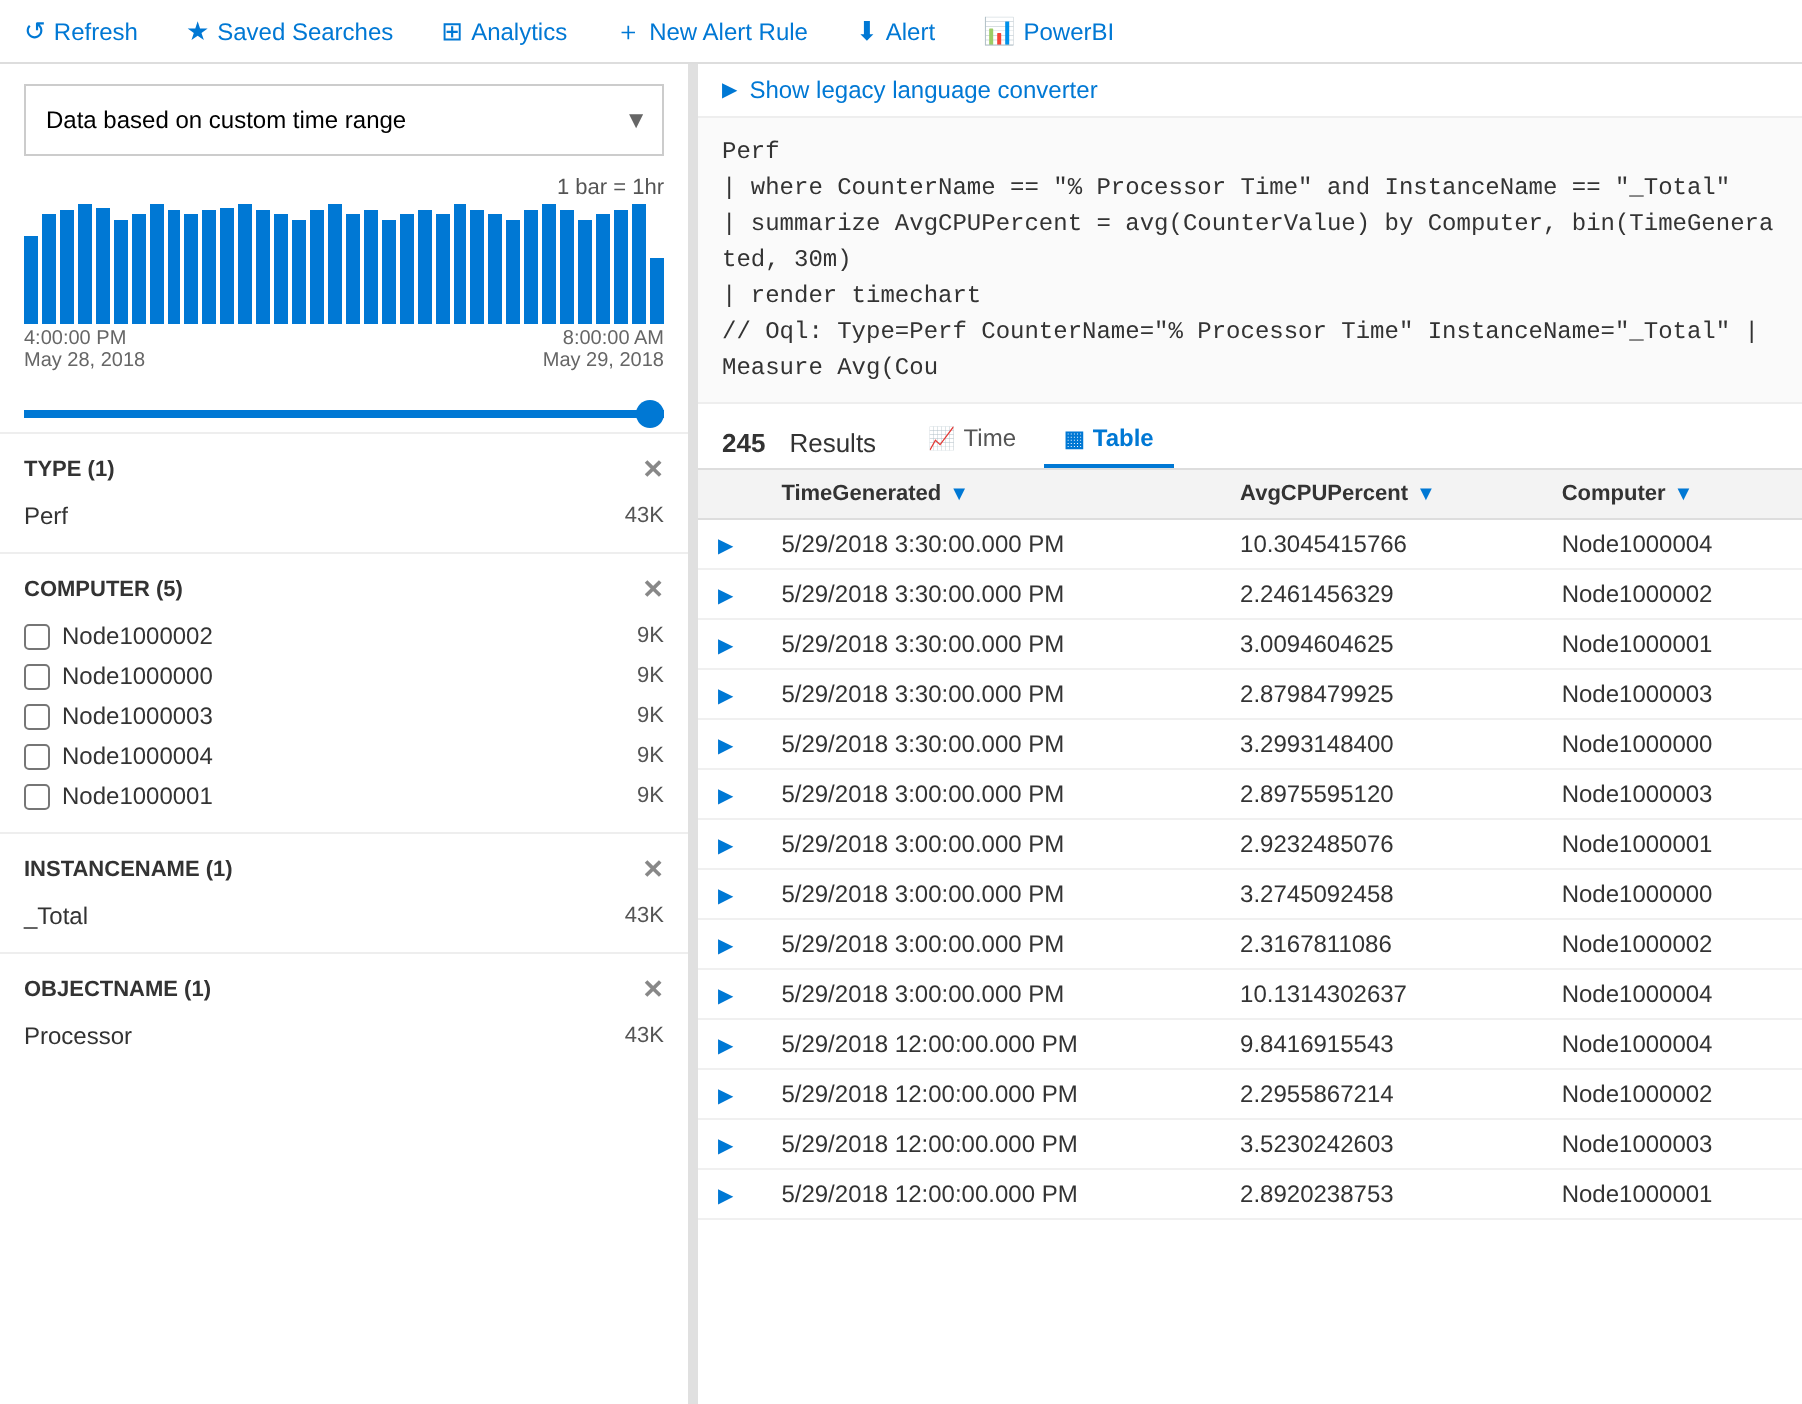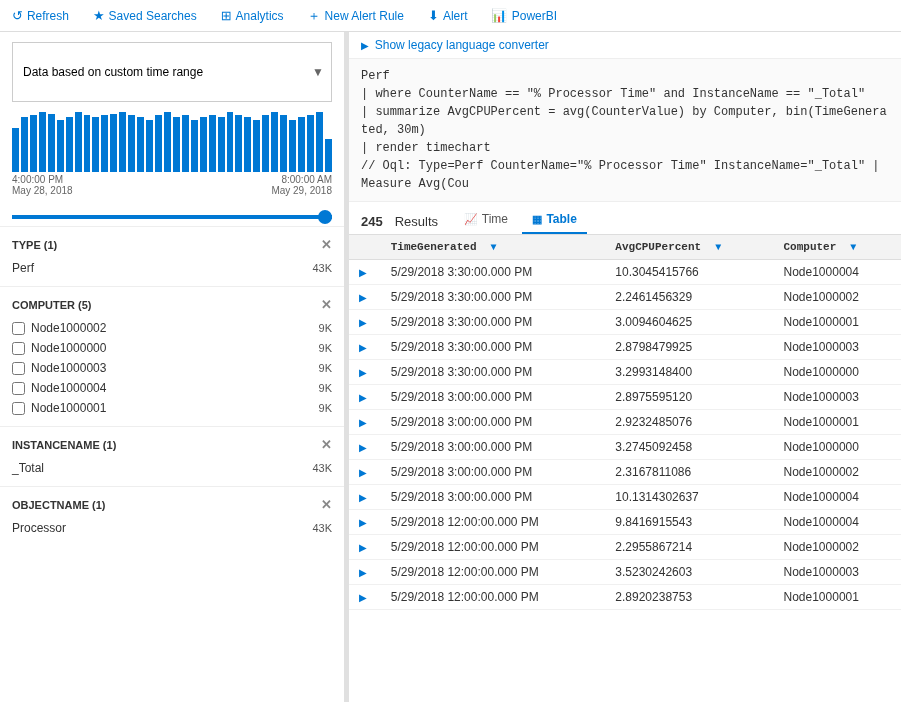--- a/index.html
+++ b/index.html
@@ -43,21 +43,21 @@
       background: #fff;
     }
 
     
     .time-range-selector {
       margin: 10px 12px 6px;
       position: relative;
     }
     .time-range-select {
       width: 100%;
-      padding: 22px 10px;
+      padding: 10px 10px;
       border: 1px solid #ccc;
       appearance: none;
       cursor: pointer;
       font-size: 12px;
       background: #fff;
     }
     .select-arrow {
       position: absolute;
       right: 8px;
       top: 50%;
@@ -259,22 +259,21 @@
       font-weight: 600;
       font-size: 11px;
       color: #333;
       white-space: nowrap;
       position: sticky;
       top: 0;
     }
     .data-table th .col-header-inner {
       display: flex;
       align-items: center;
-      gap: 14px;
-      font-family: Liberation Mono, monospace;
+      gap: 4px;
     }
     .filter-icon { color: #0078d4; font-size: 10px; cursor: pointer; }
     .data-table td {
       padding: 5px 10px;
       border-bottom: 1px solid #f0f0f0;
       color: #333;
     }
     .expand-btn {
       color: #0078d4;
       cursor: pointer;
@@ -323,20 +322,21 @@
   <div class="left-panel">
 
     <div class="time-range-selector">
       <select class="time-range-select">
         <option>Data based on custom time range</option>
       </select>
       <span class="select-arrow">▼</span>
     </div>
 
     <div class="chart-area">
+      <div class="bar-label">1 bar = 1hr</div>
       <div class="histogram" id="histogram">
           <div class="hist-bar" style="height: 72.7273%;"></div>
           <div class="hist-bar" style="height: 90.9091%;"></div>
           <div class="hist-bar" style="height: 94.5455%;"></div>
           <div class="hist-bar" style="height: 100%;"></div>
           <div class="hist-bar" style="height: 96.3636%;"></div>
           <div class="hist-bar" style="height: 87.2727%;"></div>
           <div class="hist-bar" style="height: 90.9091%;"></div>
           <div class="hist-bar" style="height: 100%;"></div>
           <div class="hist-bar" style="height: 94.5455%;"></div>

